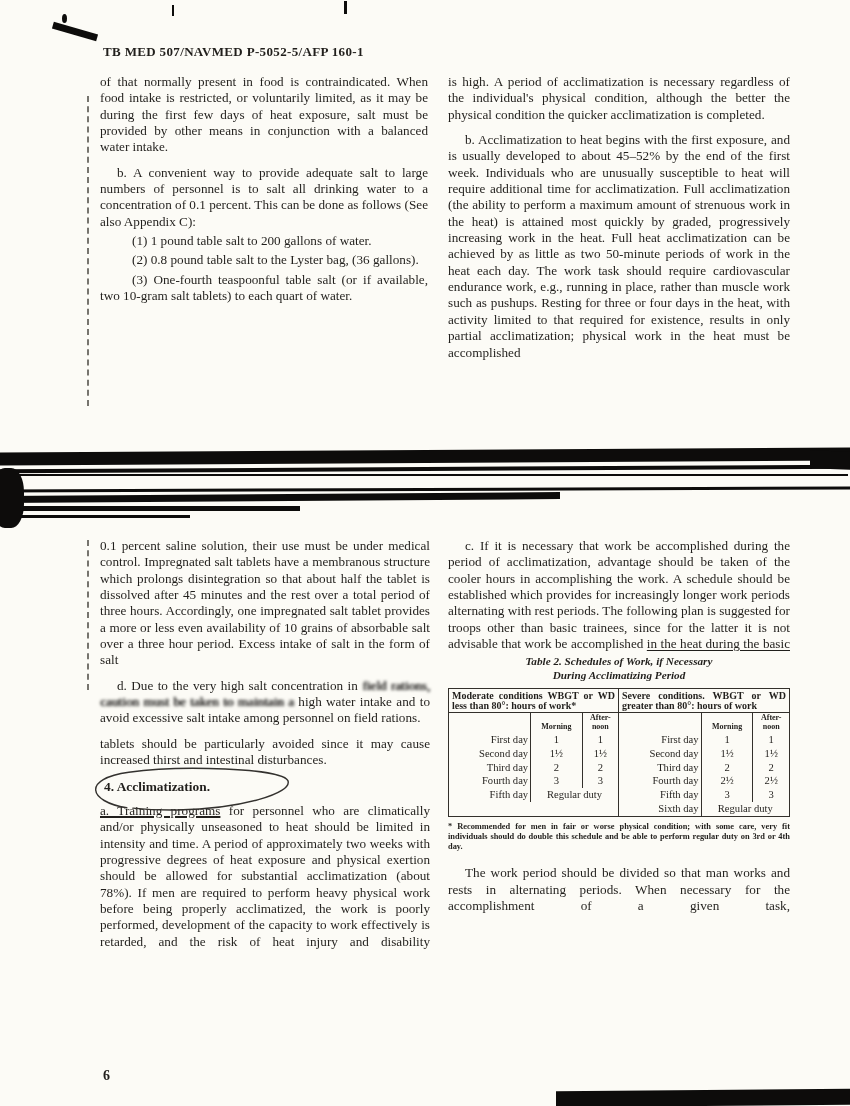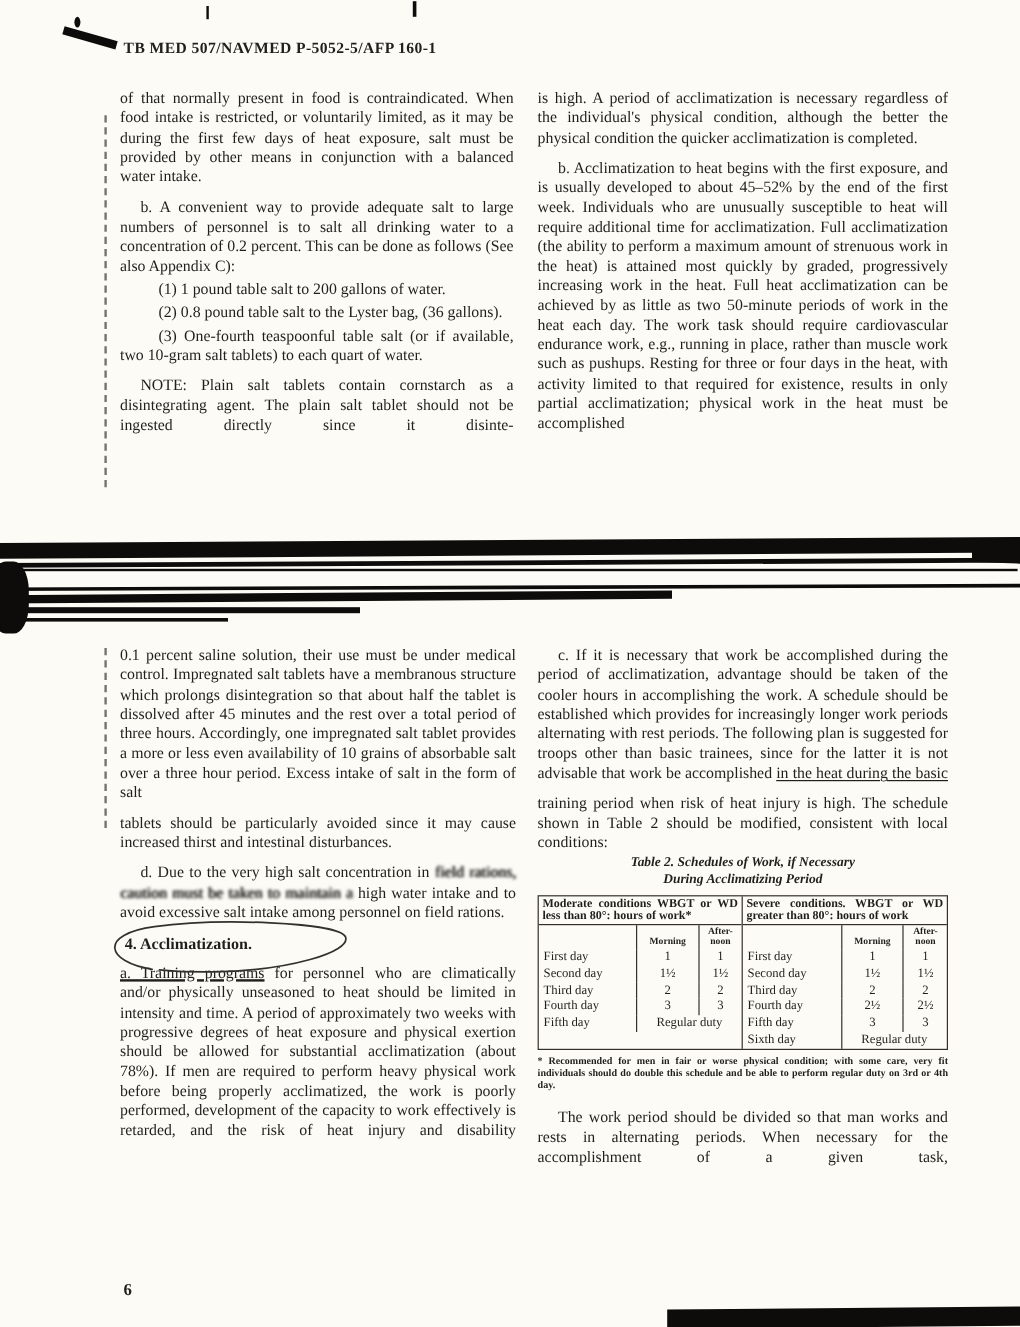--- a/index.html
+++ b/index.html
@@ -2,21 +2,21 @@
 <html><head>
 <meta charset="utf-8">
 <style>
   * { box-sizing: border-box; }
   html, body { margin: 0; padding: 0; }
   body {
     width: 850px; height: 1106px; position: relative; overflow: hidden;
     background: #fcfbf6; color: #211f1c;
     font-family: "Liberation Serif", "DejaVu Serif", serif;
   }
-  .header { position: absolute; left: 103px; top: 32px; font-weight: bold; font-size: 13px; letter-spacing: .35px; }
+  .header { position: absolute; left: 103px; top: 44px; font-weight: bold; font-size: 13px; letter-spacing: .35px; }
   .col { position: absolute; font-size: 13.2px; line-height: 16.35px; text-align: justify; }
   .p { margin: 0 0 3px 0; }
   .ind { text-indent: 17px; }
   .item { text-indent: 32px; }
   .gap { margin-top: 9px; }
   .cut { text-align-last: justify; }
   .underline { text-decoration: underline; text-underline-offset: 2px; }
   .scribble { text-decoration: underline; text-decoration-thickness: 1.5px; }
   .smudge { filter: blur(1.4px); text-shadow: .8px 0 0 #3a3a3a; }
   .heading-wrap { position: relative; margin: 11px 0 7px 4px; width: fit-content; }
@@ -28,21 +28,21 @@
   
   .tbl { }
   .tbl-title { text-align: center; font-style: italic; font-weight: bold; font-size: 11.2px; line-height: 13.5px; margin-bottom: 6px; text-indent: 0; }
   .tbl-box { display: flex; border: 1.5px solid #33302b; }
   .half { width: 50%; }
   .hleft { border-right: 1.5px solid #33302b; }
   .hhdr { font-size: 10px; font-weight: bold; line-height: 9.6px; padding: 2px 3px; border-bottom: 1px solid #33302b; height: 24px; text-align: justify; }
   .half table { width: 100%; border-collapse: collapse; font-size: 10.6px; }
   .half td { padding: 0 2px; line-height: 13.8px; vertical-align: bottom; }
   .half tr.sub td { font-size: 8px; font-weight: bold; text-align: center; line-height: 8.8px; padding: 1px; }
-  td.day { text-align: left; padding-left: 4px; white-space: nowrap; }
+  td.day { text-align: right; padding-left: 4px; white-space: nowrap; }
   td.num { text-align: center; }
   .vline { border-left: 1px solid #33302b; }
   .pre { white-space: pre-line; }
   .tbl-foot { font-size: 8.4px; font-weight: bold; line-height: 10.2px; text-align: justify; margin-top: 5px; }
 
   
   .art { position: absolute; background: #0d0c0b; z-index: 5; }
   .dashline { position: absolute; border-left: 2px dashed #4a4741; opacity: .75; z-index: 4; }
 </style>
 </head>
@@ -64,48 +64,46 @@
 <div class="art" style="left:0; top:515px; width:190px; height:3px;"></div>
 <div class="art" style="left:-8px; top:468px; width:32px; height:60px; border-radius:40%;"></div>
 <div class="art" style="left:810px; top:451px; width:40px; height:18px; transform:skewY(2deg);"></div>
 
 <div class="art" style="left:556px; top:1090px; width:294px; height:16px; transform:skewY(-0.5deg);"></div>
 
 <div class="header">TB MED 507/NAVMED P-5052-5/AFP 160-1</div>
 
 <div class="col" style="left:100px; top:74px; width:328px;">
   <p class="p">of that normally present in food is contraindicated. When food intake is restricted, or voluntarily limited, as it may be during the first few days of heat exposure, salt must be provided by other means in conjunction with a balanced water intake.</p>
-  <p class="p ind gap">b. A convenient way to provide adequate salt to large numbers of personnel is to salt all drinking water to a concentration of 0.2 percent. This can be done as follows (See also Appendix C):</p>
+  <p class="p ind gap">b. A convenient way to provide adequate salt to large numbers of personnel is to salt all drinking water to a concentration of 0.1 percent. This can be done as follows (See also Appendix C):</p>
   <p class="p item">(1) 1 pound table salt to 200 gallons of water.</p>
   <p class="p item">(2) 0.8 pound table salt to the Lyster bag, (36 gallons).</p>
   <p class="p item">(3) One-fourth teaspoonful table salt (or if available, two 10-gram salt tablets) to each quart of water.</p>
-  <p class="p ind gap cut">NOTE: Plain salt tablets contain cornstarch as a disintegrating agent. The plain salt tablet should not be ingested directly since it disinte-</p>
 </div>
 
 <div class="col" style="left:448px; top:74px; width:342px;">
   <p class="p">is high. A period of acclimatization is necessary regardless of the individual's physical condition, although the better the physical condition the quicker acclimatization is completed.</p>
   <p class="p ind gap cut">b. Acclimatization to heat begins with the first exposure, and is usually developed to about 45–52% by the end of the first week. Individuals who are unusually susceptible to heat will require additional time for acclimatization. Full acclimatization (the ability to perform a maximum amount of strenuous work in the heat) is attained most quickly by graded, progressively increasing work in the heat. Full heat acclimatization can be achieved by as little as two 50-minute periods of work in the heat each day. The work task should require cardiovascular endurance work, e.g., running in place, rather than muscle work such as pushups. Resting for three or four days in the heat, with activity limited to that required for existence, results in only partial acclimatization; physical work in the heat must be accomplished</p>
 </div>
 
 <div class="col" style="left:100px; top:538px; width:330px;">
   <p class="p cut">0.1 percent saline solution, their use must be under medical control. Impregnated salt tablets have a membranous structure which prolongs disintegration so that about half the tablet is dissolved after 45 minutes and the rest over a total period of three hours. Accordingly, one impregnated salt tablet provides a more or less even availability of 10 grains of absorbable salt over a three hour period. Excess intake of salt in the form of salt</p>
+  <p class="p ind gap"><span>d. Due to the very high salt concentration in </span><span class="smudge">field rations, caution must be taken to maintain a </span><span>high water intake and to avoid excessive salt intake among personnel on field rations.</span></p>
   <p class="p gap">tablets should be particularly avoided since it may cause increased thirst and intestinal disturbances.</p>
-  <p class="p ind gap"><span>d. Due to the very high salt concentration in </span><span class="smudge">field rations, caution must be taken to maintain a </span><span>high water intake and to avoid excessive salt intake among personnel on field rations.</span></p>
   <div class="heading-wrap">
     <span class="heading">4. Acclimatization.</span>
     <svg class="circle-svg" viewBox="0 0 204 44" preserveAspectRatio="none">
       <path d="M 40 40 C 2 34, -4 12, 42 6 C 92 -1, 192 2, 198 14 C 203 26, 152 41, 90 42 C 72 42.3, 58 41.5, 46 40.3"></path>
     </svg>
   </div>
   <p class="p cut"><span class="scribble">a. Training programs</span><span> for personnel who are climatically and/or physically unseasoned to heat should be limited in intensity and time. A period of approximately two weeks with progressive degrees of heat exposure and physical exertion should be allowed for substantial acclimatization (about 78%). If men are required to perform heavy physical work before being properly acclimatized, the work is poorly performed, development of the capacity to work effectively is retarded, and the risk of heat injury and disability</span></p>
 </div>
 
 <div class="col" style="left:448px; top:538px; width:342px;">
   <p class="p ind cut"><span>c. If it is necessary that work be accomplished during the period of acclimatization, advantage should be taken of the cooler hours in accomplishing the work. A schedule should be established which provides for increasingly longer work periods alternating with rest periods. The following plan is suggested for troops other than basic trainees, since for the latter it is not advisable that work be accomplished </span><span class="underline">in the heat during the basic</span></p>
-  <p class="p gap">training period when risk of heat injury is high. The schedule shown in Table 2 should be modified, consistent with local conditions:</p>
 
   <div class="tbl">
     <div class="tbl-title">
       <div>Table 2.  Schedules of Work, if Necessary</div>
       <div>During Acclimatizing Period</div>
     </div>
     <div class="tbl-box">
       <div class="half hleft">
         <div class="hhdr">Moderate conditions WBGT or WD less than 80°: hours of work*</div>
         <table>

